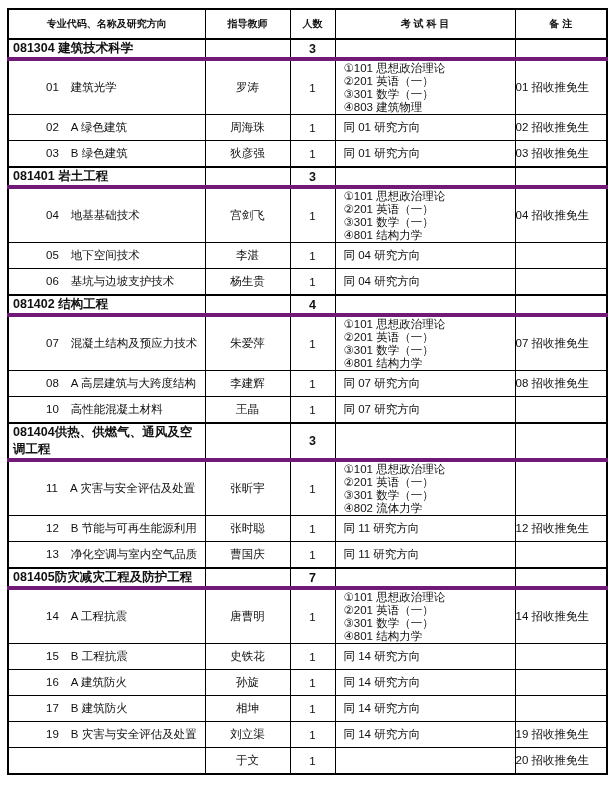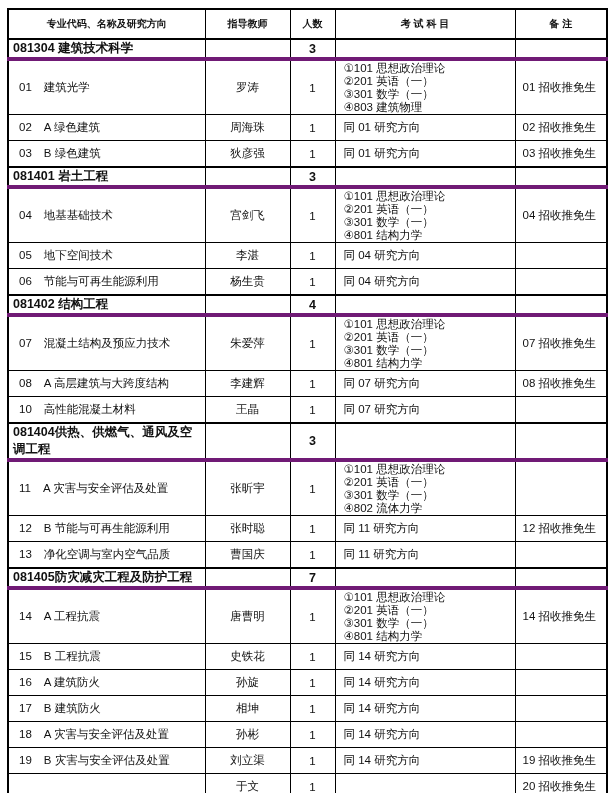--- a/index.html
+++ b/index.html
@@ -36,33 +36,33 @@
   tr.row-section td {
     height: 17px;
     font-weight: bold;
     font-size: 12.5px;
     border-top: 2px solid #000000;
     border-bottom: 4px solid #701a75;
   }
   tr.row-tall td  { height: 53px; }
   tr.row-short td { height: 25px; }
   td { font-size: 11.5px; }
-  td.cell-direction { text-align: left; padding-left: 10px; }
+  td.cell-direction { text-align: left; padding-left: 37px; }
   td.cell-direction .dir-code { margin-right: 12px; }
   tr.row-section td.cell-section-title { text-align: left; padding-left: 4px; }
   td.cell-advisor { text-align: center; }
   td.cell-count   { text-align: center; }
   tr.row-section td.cell-count { font-weight: bold; }
   td.cell-exam {
     text-align: left;
     padding-left: 8px;
     line-height: 13px;
   }
   td.cell-exam .exam-line { white-space: nowrap; }
-  td.cell-note { text-align: left; padding-left: 7px; }
+  td.cell-note { text-align: left; padding-left: 0; }
 </style>
 </head>
 <body>
 
 <div class="doc">
   <table class="admissions">
     <colgroup>
       <col style="width:197px">
       <col style="width:85px">
       <col style="width:45px">
@@ -138,21 +138,21 @@
         <tr class="row-short">
           <td class="cell-direction"><span class="dir-code">05</span><span>地下空间技术</span></td>
           <td class="cell-advisor">李湛</td>
           <td class="cell-count">1</td>
           <td class="cell-exam">
             <div class="exam-line">同 04 研究方向</div>
           </td>
           <td class="cell-note"></td>
         </tr>
         <tr class="row-short">
-          <td class="cell-direction"><span class="dir-code">06</span><span>节能与可再生能源利用</span></td>
+          <td class="cell-direction"><span class="dir-code">06</span><span>基坑与边坡支护技术</span></td>
           <td class="cell-advisor">杨生贵</td>
           <td class="cell-count">1</td>
           <td class="cell-exam">
             <div class="exam-line">同 04 研究方向</div>
           </td>
           <td class="cell-note"></td>
         </tr>
         <tr class="row-section">
           <td class="cell-section-title">081402 结构工程</td>
           <td class="cell-advisor"></td>
@@ -260,29 +260,20 @@
           <td class="cell-advisor">孙旋</td>
           <td class="cell-count">1</td>
           <td class="cell-exam">
             <div class="exam-line">同 14 研究方向</div>
           </td>
           <td class="cell-note"></td>
         </tr>
         <tr class="row-short">
           <td class="cell-direction"><span class="dir-code">17</span><span>B 建筑防火</span></td>
           <td class="cell-advisor">相坤</td>
-          <td class="cell-count">1</td>
-          <td class="cell-exam">
-            <div class="exam-line">同 14 研究方向</div>
-          </td>
-          <td class="cell-note"></td>
-        </tr>
-        <tr class="row-short">
-          <td class="cell-direction"><span class="dir-code">18</span><span>A 灾害与安全评估及处置</span></td>
-          <td class="cell-advisor">孙彬</td>
           <td class="cell-count">1</td>
           <td class="cell-exam">
             <div class="exam-line">同 14 研究方向</div>
           </td>
           <td class="cell-note"></td>
         </tr>
         <tr class="row-short">
           <td class="cell-direction"><span class="dir-code">19</span><span>B 灾害与安全评估及处置</span></td>
           <td class="cell-advisor">刘立渠</td>
           <td class="cell-count">1</td>

